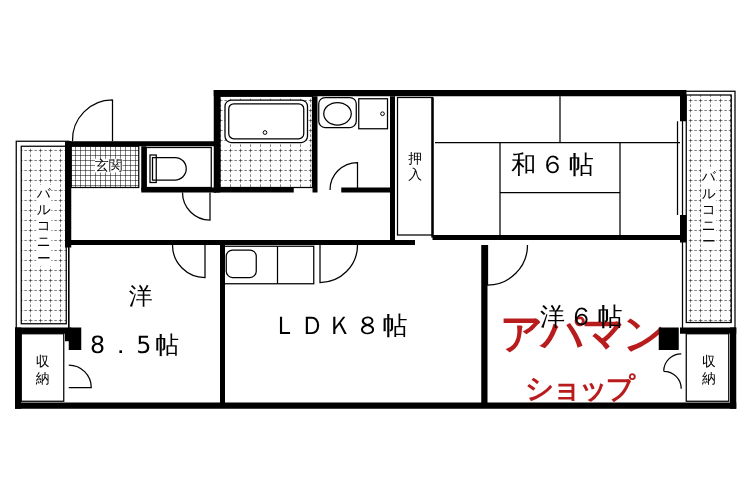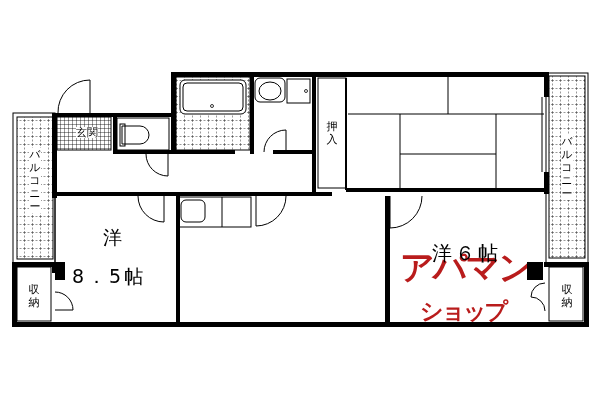--- a/index.html
+++ b/index.html
@@ -127,20 +127,22 @@
 
     <rect x="17" y="267" width="34" height="54" fill="none" stroke="#000" stroke-width="1"></rect>
     <path d="M55 292 A18 18 0 0 1 73 310 L55 310" fill="none" stroke="#000" stroke-width="1"></path>
 
     <rect x="549" y="267" width="34" height="54" fill="none" stroke="#000" stroke-width="1"></rect>
     <path d="M545 283 A14 14 0 0 0 531 297 M545 311 A14 14 0 0 0 531 297" fill="none" stroke="#000" stroke-width="1"></path>
   </svg>
 
   <div class="lbl" style="left:103px;top:228px;font-size:19px;z-index:2;">洋</div>
   <div class="lbl" style="left:72px;top:267px;font-size:19px;letter-spacing:3px;z-index:2;">8．5帖</div>
+  <div class="lbl" style="left:218px;top:250px;font-size:20px;letter-spacing:2px;z-index:2;">ＬＤＫ８帖</div>
+  <div class="lbl" style="left:409px;top:121px;font-size:20px;letter-spacing:3px;z-index:2;">和６帖</div>
   <div class="lbl" style="left:432px;top:243px;font-size:20px;letter-spacing:3px;z-index:2;">洋６帖</div>
   <div class="lbl" style="left:76px;top:127px;font-size:11px;background:#fff;z-index:2;">玄関</div>
 
   <div class="vtext" style="left:326px;top:120px;z-index:2;">
       <div>押</div>
       <div>入</div>
     </div>
   <div class="vtext" style="left:28px;top:283px;z-index:2;">
       <div>収</div>
       <div>納</div>

